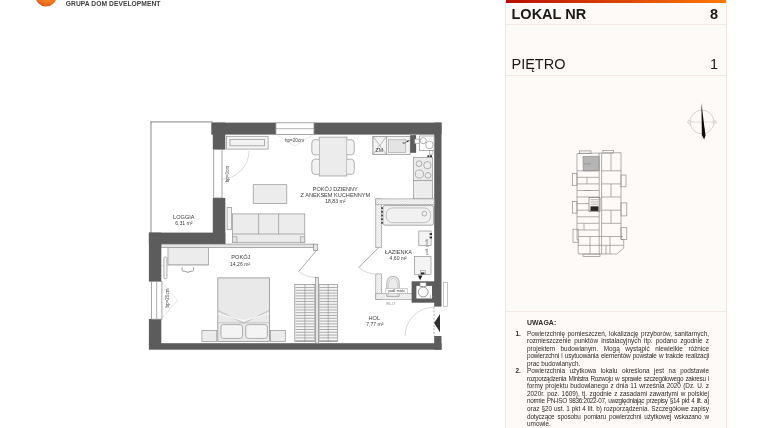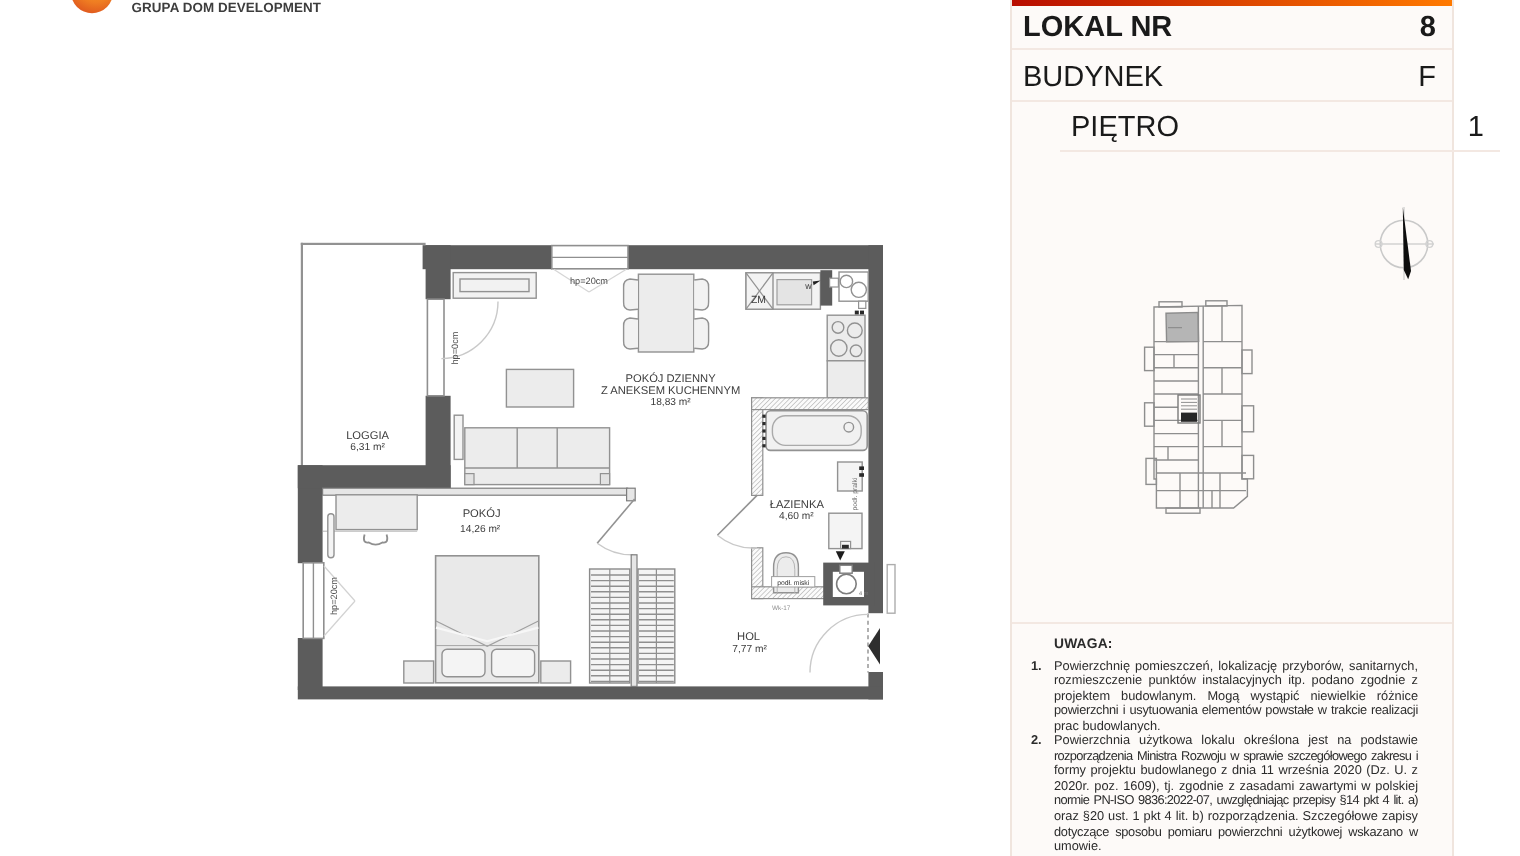--- a/index.html
+++ b/index.html
@@ -296,26 +296,22 @@
 
 <div id="panel">
 
   <div id="bar"></div>
 
   <div class="row" style="top:3px;height:22.2px;">
       <span class="lab b">LOKAL NR</span>
       <span class="val b">8</span>
     </div>
 
-  <div class="row" style="top:25.2px;height:25.4px;">
-      <span class="lab">BUDYNEK</span>
-      <span class="val">F</span>
-    </div>
-
-  <div class="row" style="top:50.6px;height:25.4px;margin-left:24px;">
+
+  <div class="row" style="top:50.6px;height:25.4px;">
       <span class="lab">PIĘTRO</span>
       <span class="val">1</span>
     </div>
 
 
   <svg id="compass" width="46" height="46" viewBox="0 0 46 46" style="position:absolute;left:173px;top:99px;">
     <circle cx="23" cy="23" r="11.9" fill="none" stroke="#c9c9c9" stroke-width="0.8"></circle>
     <line x1="8.5" y1="23" x2="38" y2="23" stroke="#d2d2d2" stroke-width="0.7"></line>
     <line x1="23" y1="4.5" x2="23" y2="41" stroke="#d2d2d2" stroke-width="0.7"></line>
     <circle cx="10.3" cy="23" r="1.7" fill="none" stroke="#d2d2d2" stroke-width="0.7"></circle>

